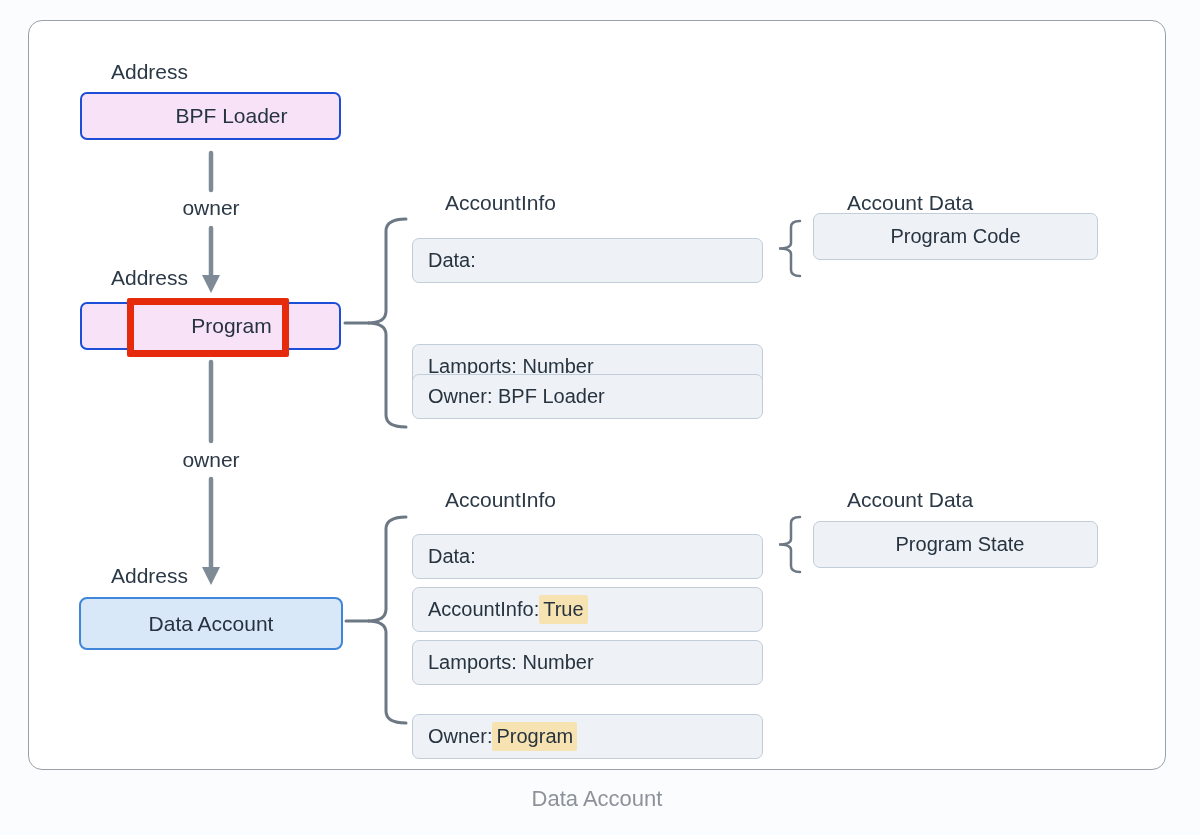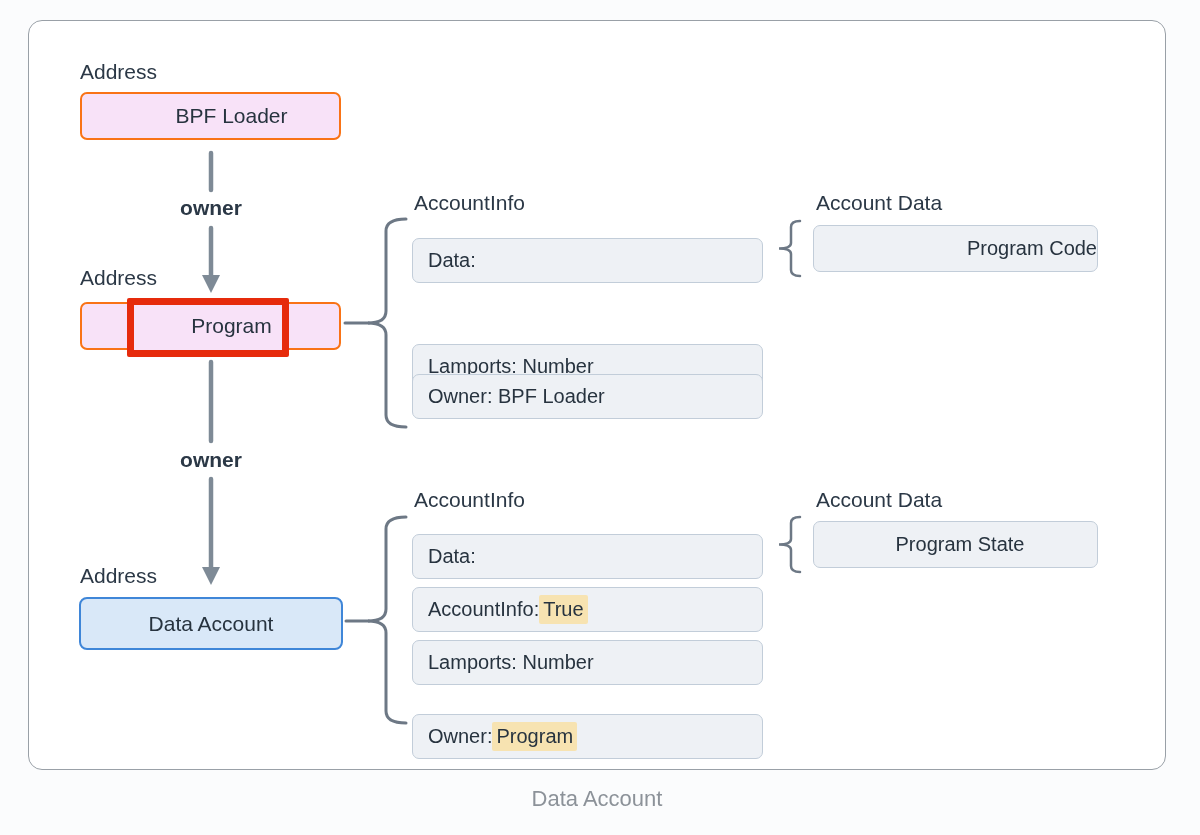--- a/index.html
+++ b/index.html
@@ -24,32 +24,33 @@
     position: absolute; left: 0; top: 0;
     width: 1200px; height: 835px;
     pointer-events: none;
   }
 
   .section-label {
     position: absolute;
     font-size: 21px;
     color: #2b3846;
     white-space: nowrap;
+    margin-left: 31px;
   }
 
   .node {
     position: absolute;
     display: flex; align-items: center; justify-content: center;
     font-size: 21px;
     border-radius: 7px;
     white-space: nowrap;
   }
   .node.pink {
     background: #f8e2f8;
-    border: 2px solid #f97316;
+    border: 2px solid #1d4ed8;
     padding-left: 42px;
   }
   .node.blue {
     background: #d9e8f8;
     border: 2.5px solid #3f86d8;
     border-radius: 8px;
   }
   .node-label { position: relative; z-index: 3; }
 
   .red-highlight {
@@ -60,21 +61,20 @@
     border-radius: 2px;
     z-index: 2;
   }
 
   .owner-label {
     position: absolute;
     transform: translateX(-50%);
     font-size: 21px;
     color: #2b3846;
     white-space: nowrap;
-    font-weight: bold;
   }
 
   .field {
     position: absolute;
     left: 412px; width: 351px; height: 45px;
     background: #eef1f5;
     border: 1.5px solid #c2cdd9;
     border-radius: 7px;
     display: flex; align-items: center;
     padding-left: 15px;
@@ -173,21 +173,21 @@
     <span>Data:</span>
   </div>
   <div class="field" style="top:328px;">
     <span>Lamports: Number</span>
   </div>
   <div class="field" style="top:358px;">
     <span>Owner: BPF Loader</span>
   </div>
 
   <div class="section-label" style="left:816px; top:191px;">Account Data</div>
-  <div class="data-box" style="top:225px;justify-content:flex-end;">
+  <div class="data-box" style="top:213px;">
     <span>Program Code</span>
   </div>
 
   <div class="section-label" style="left:414px; top:488px;">AccountInfo</div>
   <div class="field" style="top:518px;">
     <span>Data:</span>
   </div>
   <div class="field" style="top:571px;">
     <span>AccountInfo:</span>
       <span class="hl">True</span>

